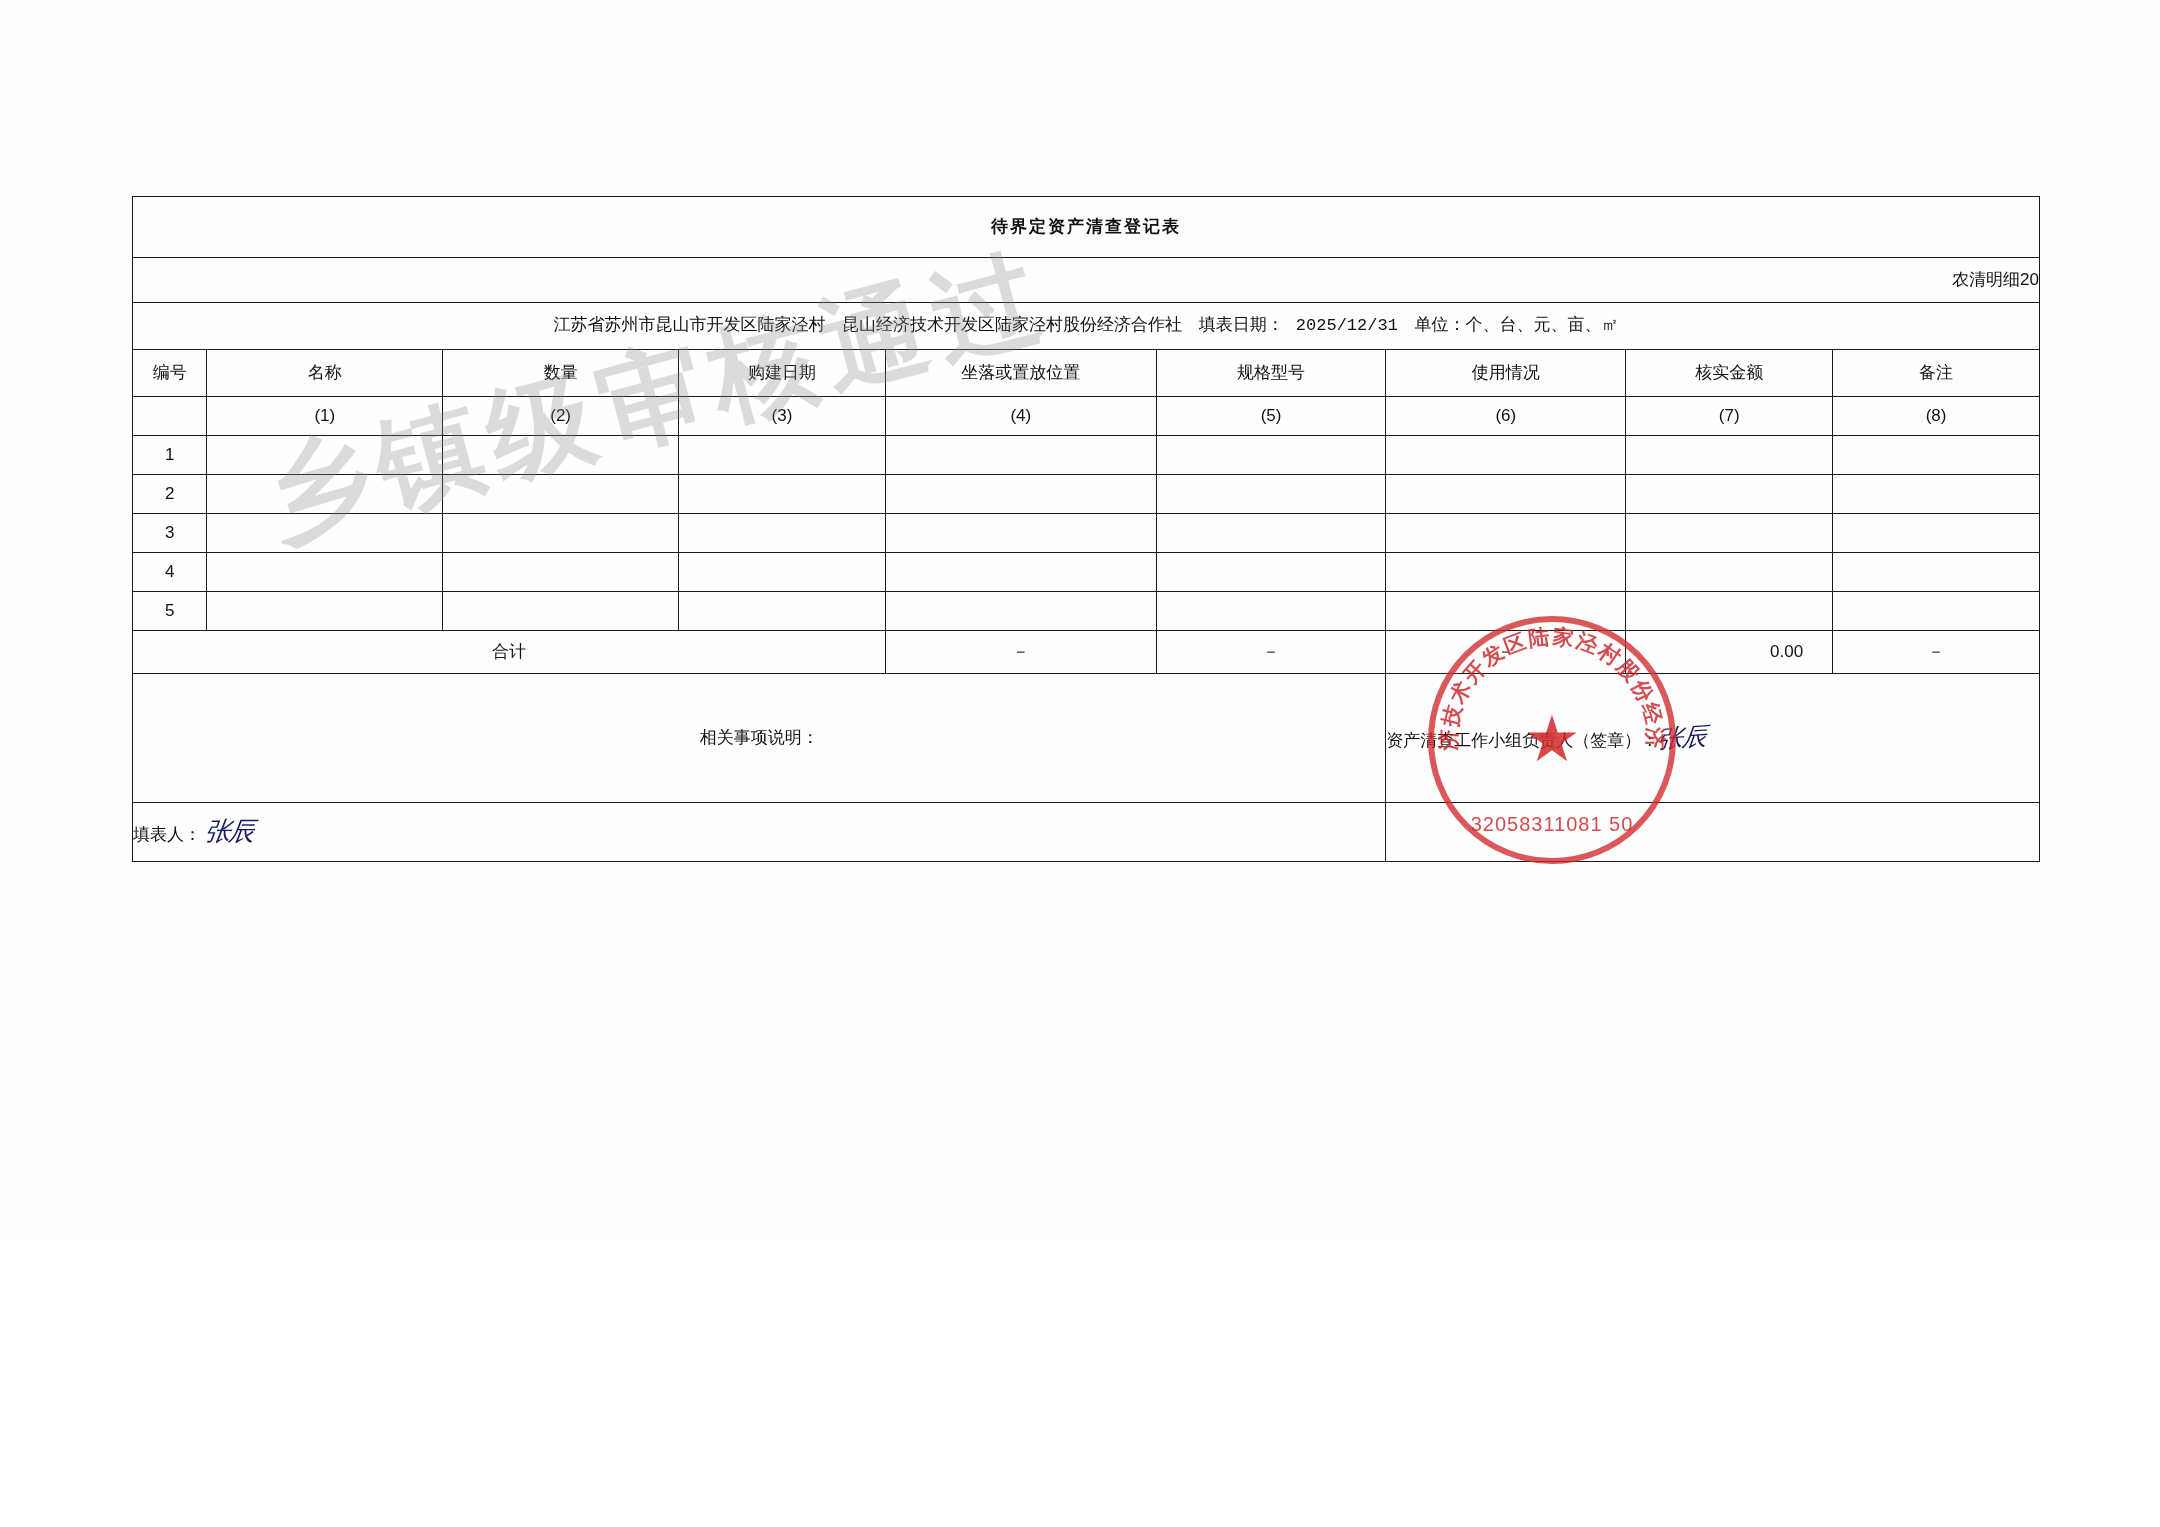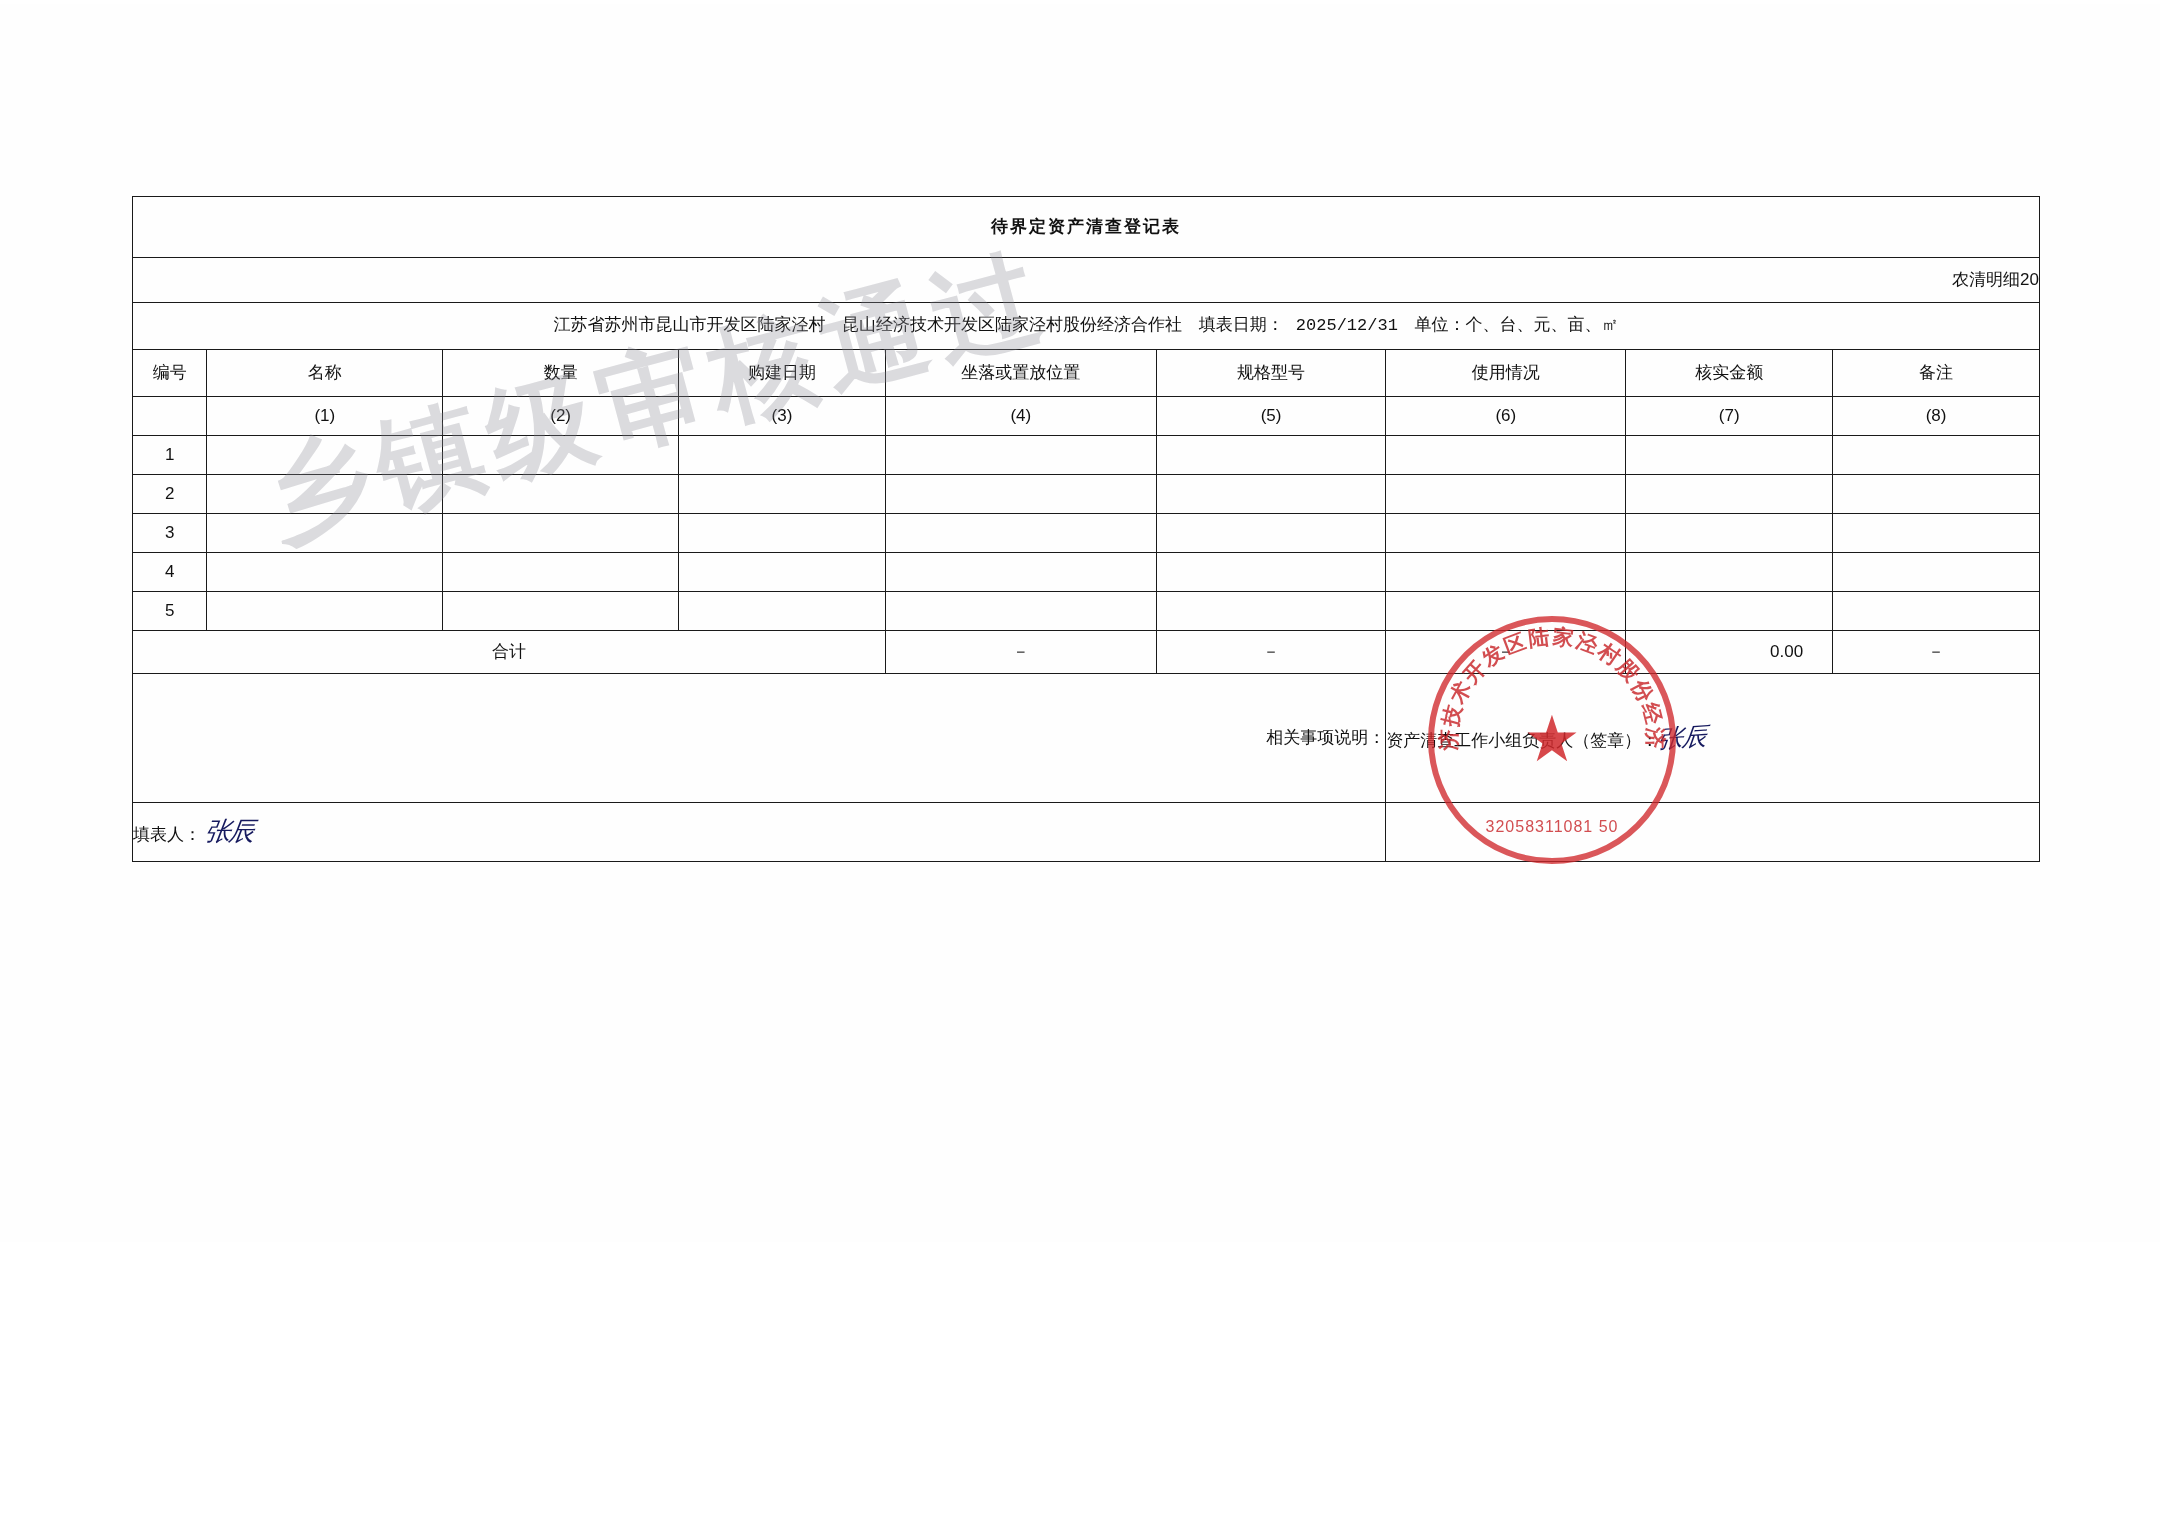--- a/index.html
+++ b/index.html
@@ -89,21 +89,21 @@
   }
   .total-val.right {
     text-align: right;
     padding-right: 29px;
   }
   .notes-cell {
     height: 128px;
     vertical-align: top;
     padding: 10px 0 0 12px;
     font-size: 17px;
-    text-align: right;
+    text-align: center;
   }
   .sign-cell {
     height: 128px;
     vertical-align: top;
     padding: 10px 0 0 12px;
     font-size: 17px;
     text-align: left;
   }
   .filler-cell {
     height: 58px;
@@ -193,21 +193,21 @@
     font-size: 21px;
     font-weight: bold;
     letter-spacing: 2px;
   }
   .seal .code {
     position: absolute;
     left: 0;
     bottom: 28px;
     width: 100%;
     text-align: center;
-    font-size: 16px;
+    font-size: 20px;
     color: rgba(200, 38, 42, 0.82);
     font-family: "Liberation Sans", sans-serif;
     letter-spacing: 1px;
   }
 </style>
 </head>
 <body>
 
 <div class="page">
 

